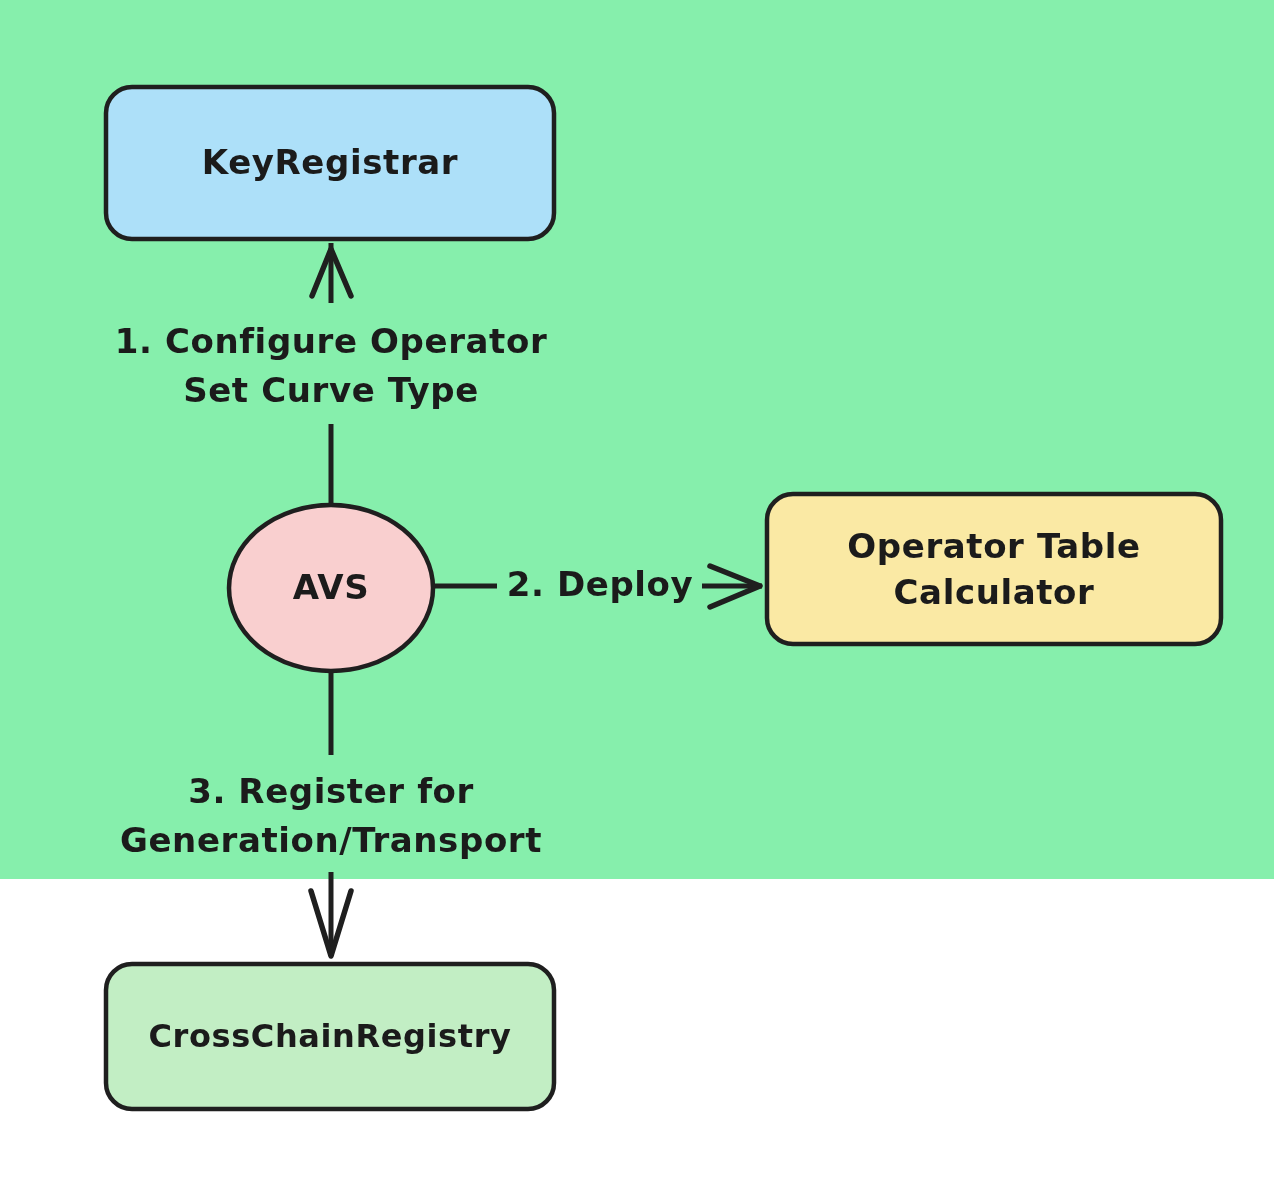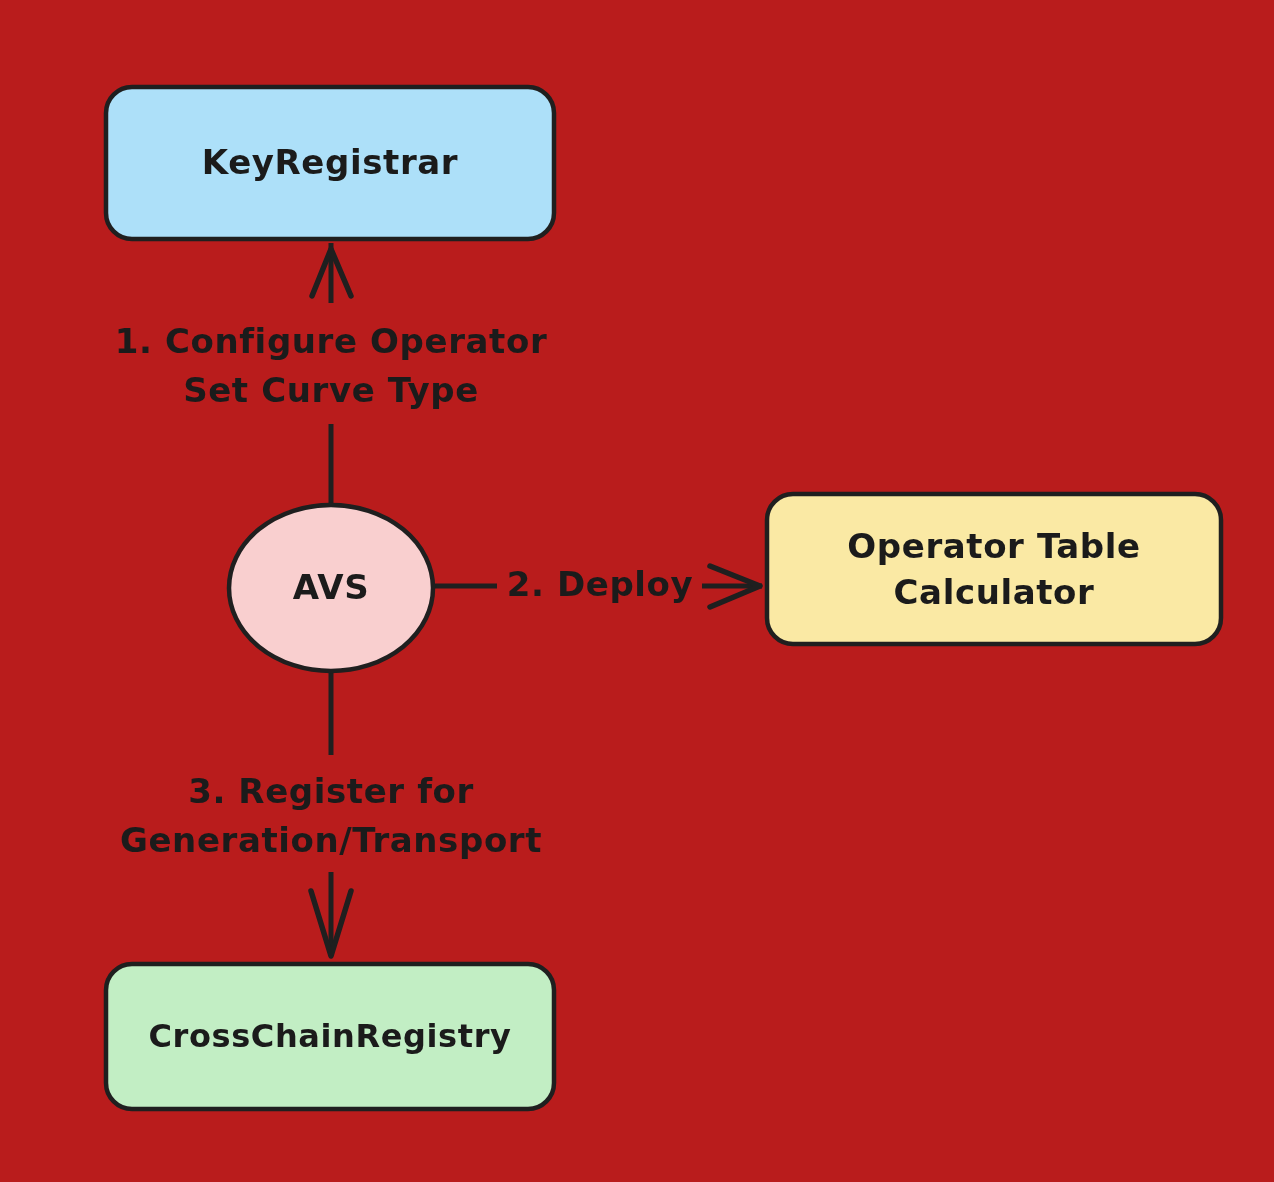--- a/index.html
+++ b/index.html
@@ -10,22 +10,22 @@
   }
   body {
     width: 1274px;
     height: 1182px;
     font-family: "DejaVu Sans", sans-serif;
     overflow: hidden;
   }
   #diagram-root {
     position: relative;
     width: 1274px;
-    height: 1182px;
-    background: #b91c1c;
+    height: 879px;
+    background: #86efac;
   }
   svg#flow-svg {
     position: absolute;
     top: 0;
     left: 0;
     width: 1274px;
     height: 1182px;
     display: block;
   }
   .node-shape {

